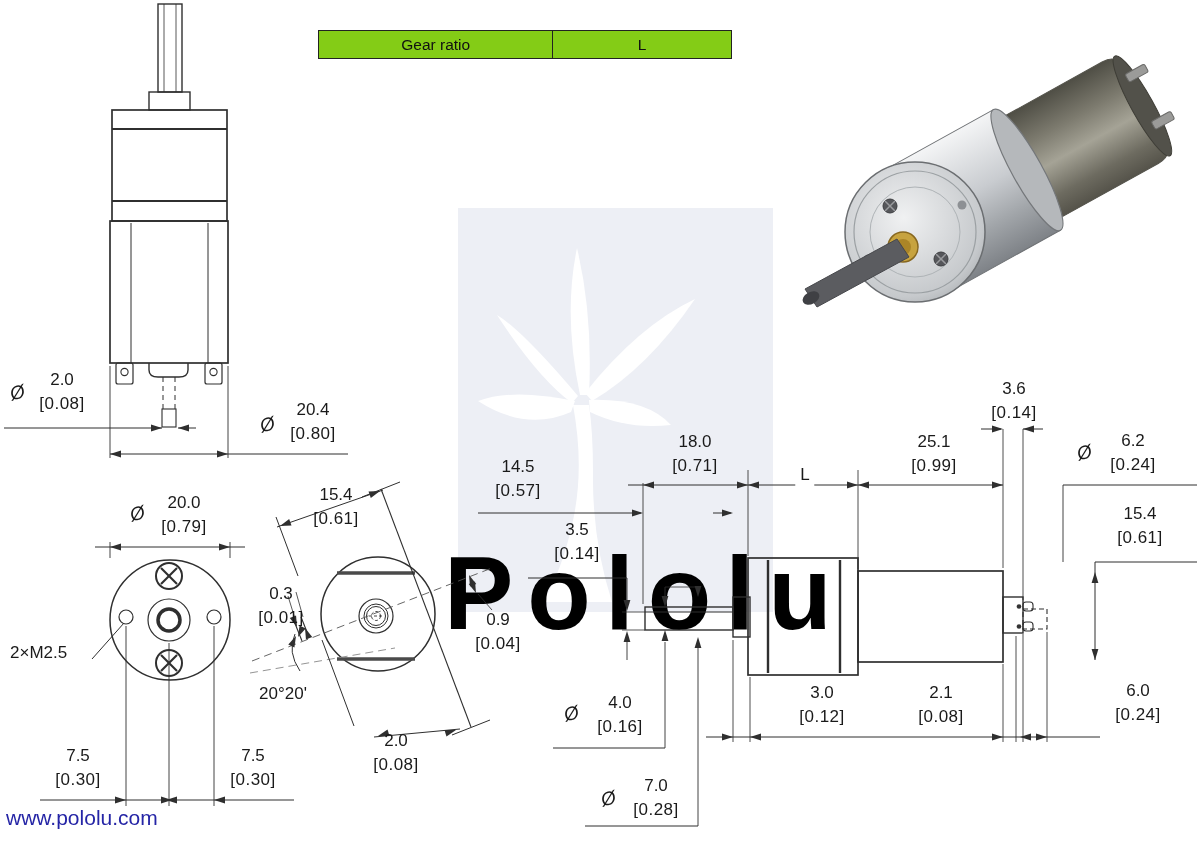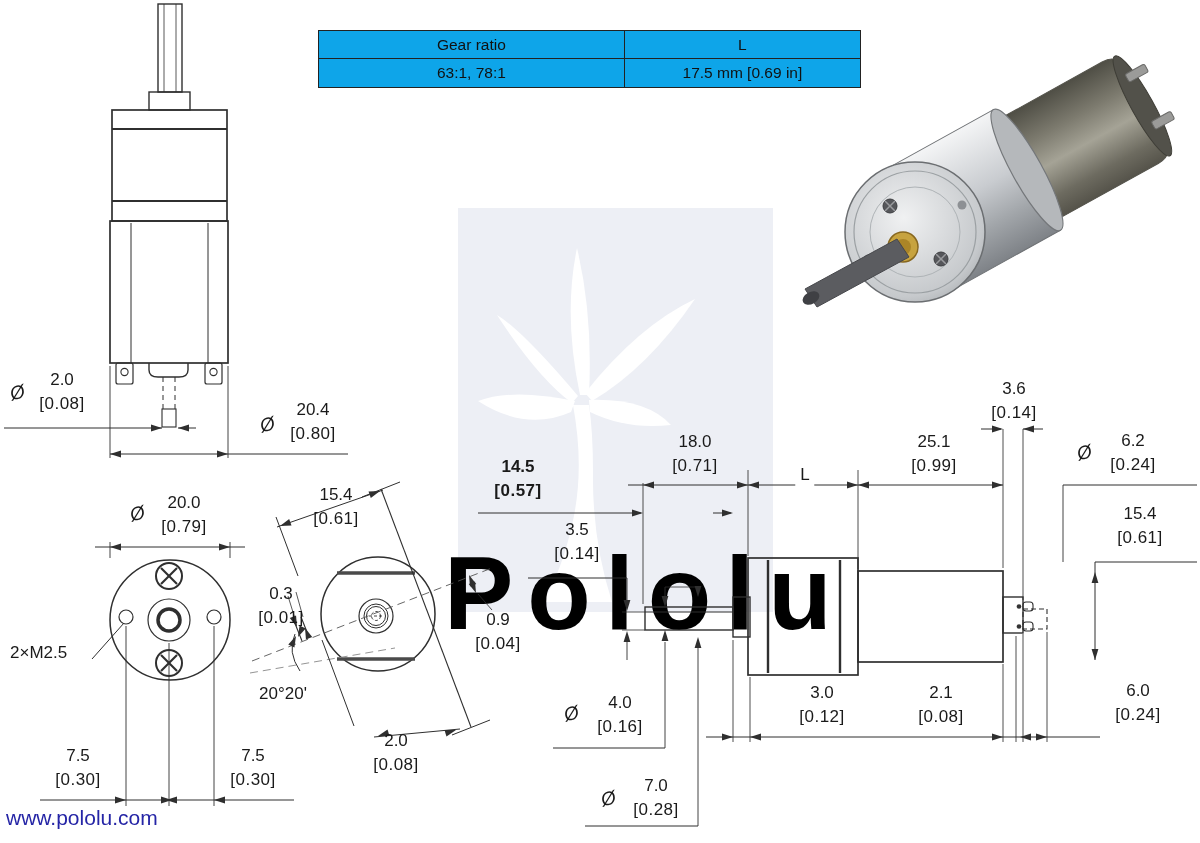--- a/index.html
+++ b/index.html
@@ -6,22 +6,22 @@
   .canvas{position:relative;width:1200px;height:843px;background:#fff;overflow:hidden;
           font-family:"Liberation Sans", sans-serif;}
   
   .wm-rect{position:absolute;left:458px;top:208px;width:315px;height:404px;background:#edeff5;}
   .wm-text{position:absolute;left:444px;top:534px;font-size:104px;font-weight:bold;
            letter-spacing:14px;color:#000000;white-space:nowrap;}
   .wm-svg{position:absolute;left:0;top:0;}
   
   .art{position:absolute;left:0;top:0;}
   
-  .ratio-table{position:absolute;left:318px;top:30px;width:543px;border-collapse:collapse;
-               background:#0ea5e9;}
+  .ratio-table{position:absolute;left:318px;top:30px;width:414px;border-collapse:collapse;
+               background:#84cc16;}
   .ratio-table th,.ratio-table td{border:1.6px solid #222;text-align:center;vertical-align:middle;
                font-size:15.5px;font-weight:normal;color:#111;height:28px;padding:0 4px;}
   .ratio-table th{height:27px;}
   .col-gear{width:259px;} .col-l{width:198px;}
   
   .dim{position:absolute;transform:translateX(-50%);text-align:center;font-size:17px;
        line-height:24px;color:#1a1a1a;white-space:nowrap;}
   .dim .in{letter-spacing:0.5px;}
   .dim.single{transform:translateX(-50%);}
   .dim.leftalign{transform:none;text-align:left;}
@@ -284,24 +284,20 @@
   </svg>
 
   <table class="ratio-table">
     <thead>
       <tr>
         <th class="col-gear">Gear ratio</th>
         <th class="col-l">L</th>
       </tr>
     </thead>
     <tbody>
-      <tr>
-        <td>63:1, 78:1</td>
-        <td>17.5 mm [0.69 in]</td>
-      </tr>
     </tbody>
   </table>
 
   <span class="dia" style="left:10px;top:382px;">Ø</span>
   <div class="dim" style="left:62px;top:368px;">
     <div class="mm">2.0</div>
       <div class="in">[0.08]</div>
   </div>
 
   <span class="dia" style="left:260px;top:414px;">Ø</span>
@@ -338,21 +334,21 @@
       <div class="in">[0.01]</div>
   </div>
   <div class="dim" style="left:283px;top:682px;">
     <div>20°20'</div>
   </div>
   <div class="dim" style="left:396px;top:729px;">
     <div class="mm">2.0</div>
       <div class="in">[0.08]</div>
   </div>
 
-  <div class="dim" style="left:518px;top:455px;font-weight:bold;">
+  <div class="dim" style="left:518px;top:455px;">
     <div class="mm">14.5</div>
       <div class="in">[0.57]</div>
   </div>
   <div class="dim" style="left:577px;top:518px;">
     <div class="mm">3.5</div>
       <div class="in">[0.14]</div>
   </div>
   <div class="dim" style="left:498px;top:608px;">
     <div class="mm">0.9</div>
       <div class="in">[0.04]</div>

